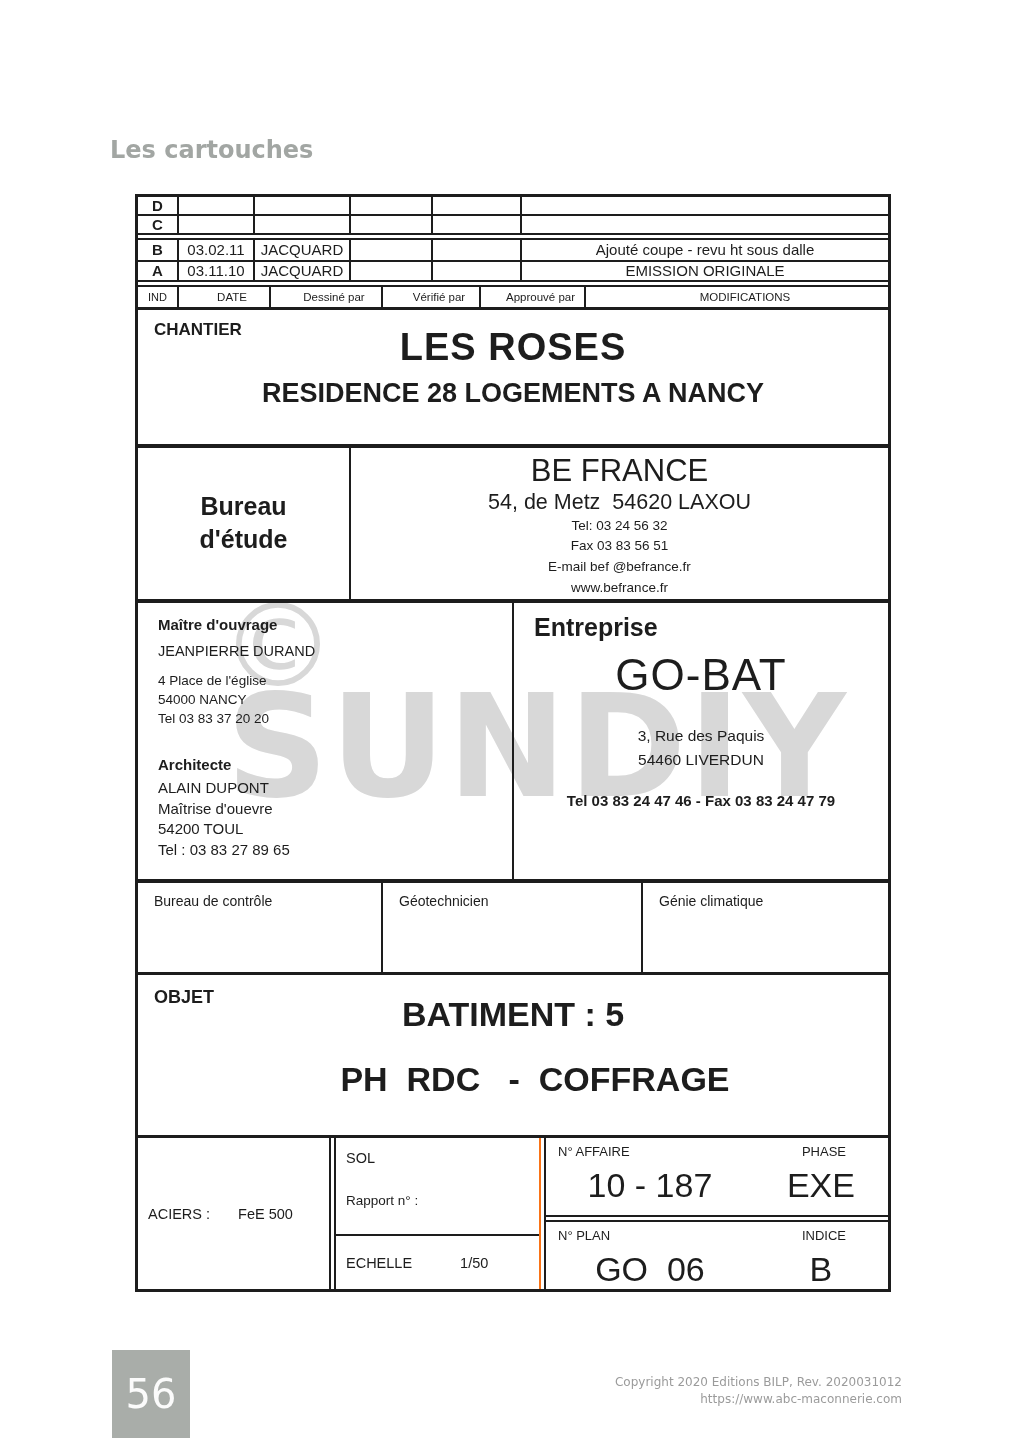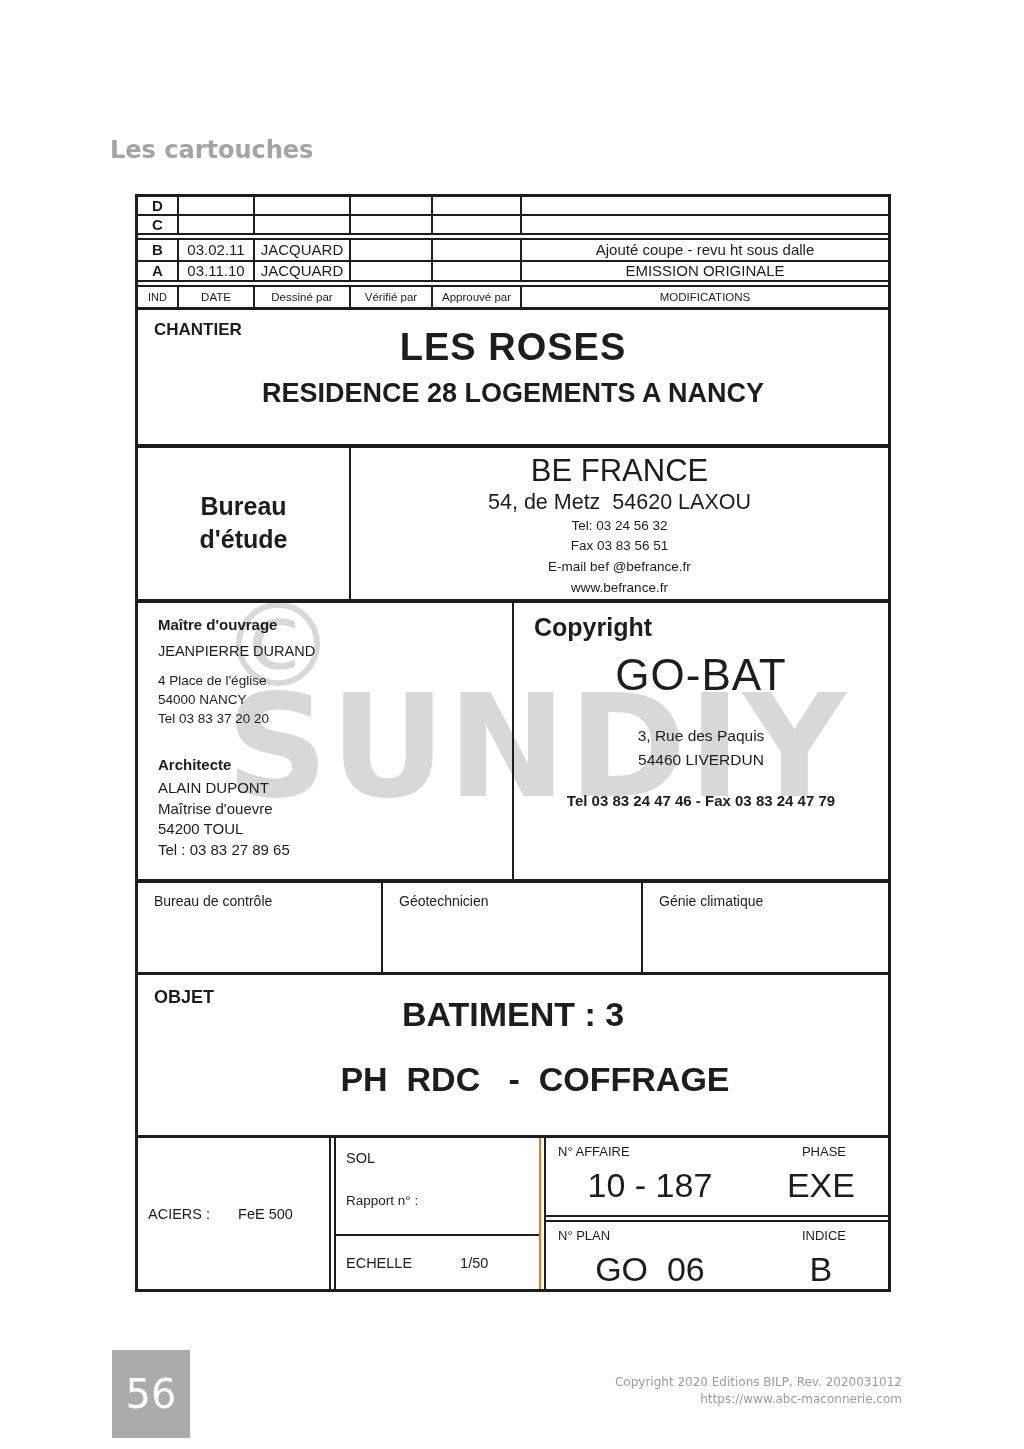--- a/index.html
+++ b/index.html
@@ -26,21 +26,21 @@
   .cartouche{position:absolute;left:135px;top:194px;width:756px;height:1098px;background:transparent;
              border:3px solid #1d1d1d;box-sizing:border-box;display:flex;flex-direction:column;z-index:1;}
   .cartouche *{box-sizing:border-box;}
   .pre{white-space:pre;}
 
   
   .rev{height:110px;display:flex;flex-direction:column;}
   .rev-row{display:flex;height:20px;}
   .rev-row.h22{height:22px;}
   .rev-row.gap{margin-top:3px;border-top:2px solid #1d1d1d;height:25px;}
-  .rev-row.gap2{margin-top:3px;border-top:2px solid #1d1d1d;height:23px;}
+  .rev-row.gap2{margin-top:3px;border-top:2px solid #1d1d1d;height:23px;gap:16px;}
   .rev-row > div{border-right:2px solid #1d1d1d;border-bottom:2px solid #1d1d1d;
                  display:flex;align-items:center;justify-content:center;font-size:15px;}
   .rev-row > div:last-child{border-right:none;}
   .rev-row.last > div{border-bottom:none;}
   .c-ind{width:41px;font-weight:bold;font-size:16px;}
   .c-date{width:76px;}
   .c-drawn{width:96px;}
   .c-check{width:82px;}
   .c-appr{width:89px;}
   .c-mod{flex:1;font-size:14px;}
@@ -198,39 +198,39 @@
         </div>
         <div class="ol-arch-lbl">Architecte</div>
         <div class="ol-arch">
           <div>ALAIN DUPONT</div>
           <div>Maîtrise d'ouevre</div>
           <div>54200 TOUL</div>
           <div>Tel : 03 83 27 89 65</div>
         </div>
       </div>
       <div class="owner-right">
-        <div class="ent-lbl">Copyright</div>
+        <div class="ent-lbl">Entreprise</div>
         <div class="ent-name">GO-BAT</div>
         <div class="ent-addr">
           <div>3, Rue des Paquis</div>
           <div>54460 LIVERDUN</div>
         </div>
         <div class="ent-tel">Tel 03 83 24 47 46 - Fax 03 83 24 47 79</div>
       </div>
     </div>
 
     <div class="controle">
       <div class="ctl-1">Bureau de contrôle</div>
       <div class="ctl-2">Géotechnicien</div>
       <div class="ctl-3">Génie climatique</div>
     </div>
 
     <div class="objet">
       <div class="lbl">OBJET</div>
-      <div class="t1">BATIMENT : 3</div>
+      <div class="t1">BATIMENT : 5</div>
       <div class="t2 pre">PH  RDC   -  COFFRAGE</div>
     </div>
 
     <div class="specs">
       <div class="specs-col1">
         <div class="sc-bot">
           <span>ACIERS :</span>
           <span style="margin-left:28px;">FeE 500</span>
         </div>
       </div>

